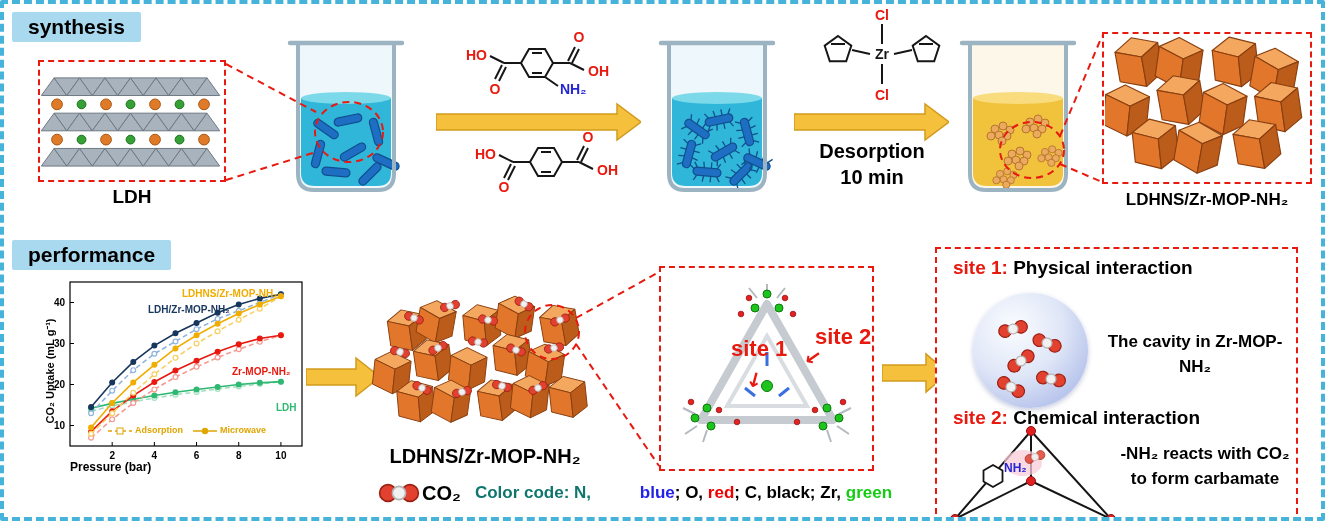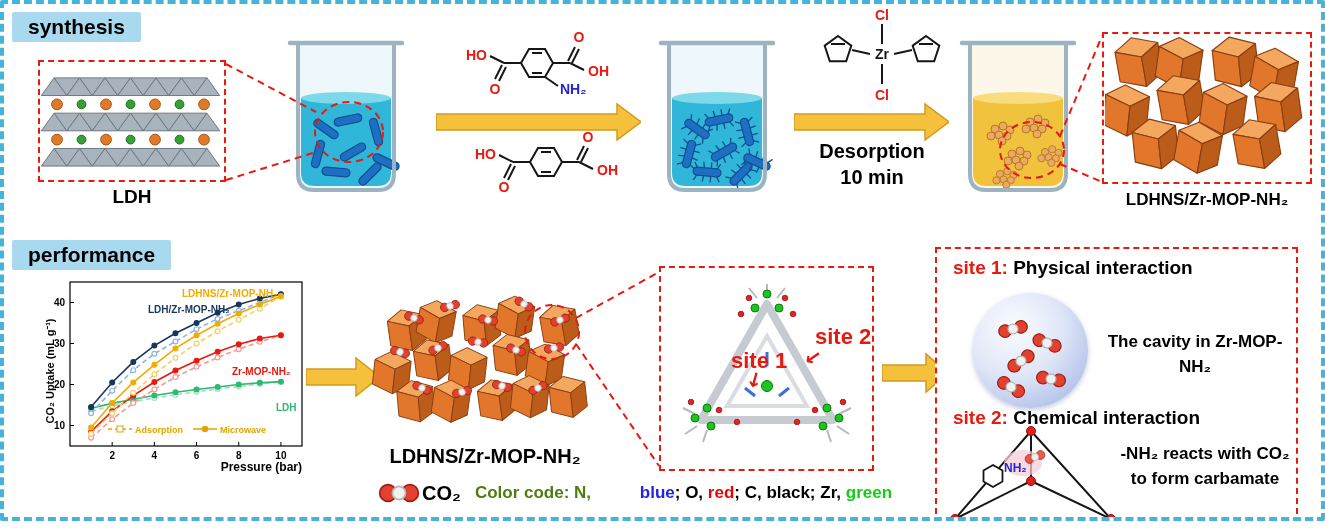--- a/index.html
+++ b/index.html
@@ -14,24 +14,24 @@
   .site-tag{position:absolute;color:#e8190f;font-weight:bold;font-size:22px;white-space:nowrap;z-index:5}
   .site-arrow{position:absolute;color:#e8190f;font-weight:bold;font-size:20px;z-index:5;font-family:"DejaVu Sans",sans-serif}
   .panel-head{position:absolute;font-size:19px;font-weight:bold;white-space:nowrap}
   .panel-text{position:absolute;font-size:17px;font-weight:bold;text-align:center;line-height:25px}
   .sphere{width:115px;height:115px;border-radius:50%;
     background:radial-gradient(circle at 35% 30%, #fafcff 0%, #dfe6f7 45%, #b7c4ec 78%, #97a9e0 100%);
     box-shadow:0 2px 5px rgba(110,120,170,.4)}
   #chart{position:absolute;left:32px;top:272px;width:276px;height:218px}
   #chart-plot{position:absolute;left:0;top:0;width:272px;height:200px}
   #chart-ylabel{position:absolute;left:-72px;top:88px;width:170px;height:14px;transform:rotate(-90deg);text-align:center;font-size:11px;font-weight:bold;white-space:nowrap}
-  #chart-xlabel{position:absolute;left:34px;top:184px;width:232px;text-align:right;font-size:12px;font-weight:bold}
+  #chart-xlabel{position:absolute;left:34px;top:184px;width:232px;text-align:left;font-size:12px;font-weight:bold}
   .curve-label{position:absolute;font-size:10px;font-weight:bold;white-space:nowrap}
   #chart-legend{position:absolute;left:72px;top:149px;display:flex;gap:10px;align-items:center;font-size:9px;font-weight:bold}
-  .leg-item{display:flex;align-items:flex-start;gap:3px}
+  .leg-item{display:flex;align-items:flex-end;gap:3px}
   #overlay{position:absolute;left:0;top:0;z-index:30;pointer-events:none}
   #legend-row{display:flex;align-items:center;}
 </style>
 </head>
 <body>
 
 <svg aria-hidden="true" style="position:absolute;width:0;height:0">
 <defs>
   <path id="glassFillPath" d="M20,10 L20,140 Q20,156 36,156 L100,156 Q116,156 116,140 L116,10 Z"></path>
   <path id="liquidPath" d="M23,64 L23,139 Q23,152 37,152 L99,152 Q113,152 113,139 L113,64 Z"></path>
@@ -435,21 +435,21 @@
       <use href="#co2m" transform="translate(166,100) rotate(-25)"></use>
     </g>
   </svg>
   <div class="caption" style="left:350px;top:441px;width:262px;font-size:20px">LDHNS/Zr-MOP-NH₂</div>
 
   <div class="abs" id="legend-row" style="left:372px;top:476px">
     <svg width="46" height="26">
         <use href="#co2m" transform="translate(23,13) scale(2)"></use>
       </svg>
     <span style="font-size:20px;font-weight:bold">CO₂</span>
-    <span id="color-code" style="font-size:17px;font-weight:bold;margin-left:14px"><span style="color: #4d7c0f;">Color code: N, </span><span style="color: rgb(34, 34, 232); padding-left: 44px;">blue</span><span style="color: rgb(0, 0, 0);">; O, </span><span style="color: rgb(240, 0, 0);">red</span><span style="color: #000000;">; C, black; Zr, </span><span style="color: rgb(20, 204, 20);">green</span></span>
+    <span id="color-code" style="font-size:17px;font-weight:bold;margin-left:14px"><span style="color: #0f766e;">Color code: N, </span><span style="color: rgb(34, 34, 232); padding-left: 44px;">blue</span><span style="color: rgb(0, 0, 0);">; O, </span><span style="color: rgb(240, 0, 0);">red</span><span style="color: #000000;">; C, black; Zr, </span><span style="color: rgb(20, 204, 20);">green</span></span>
   </div>
 
   <div class="red-dash-box" style="left:655px;top:262px;width:215px;height:205px">
     <svg width="211" height="201">
       <g stroke="#c6cbd1" stroke-width="8" fill="none" stroke-linejoin="round">
         <path d="M106,36 L172,152 L40,152 Z"></path>
       </g>
       <g stroke="#d9dde1" stroke-width="4" fill="none">
         <path d="M106,68 L146,138 L66,138 Z"></path>
       </g>
@@ -477,21 +477,21 @@
           <circle cx="80" cy="46" r="2.8"></circle>
           <circle cx="132" cy="46" r="2.8"></circle>
         <circle cx="58" cy="142" r="2.8"></circle>
           <circle cx="76" cy="154" r="2.8"></circle>
           <circle cx="154" cy="142" r="2.8"></circle>
           <circle cx="136" cy="154" r="2.8"></circle>
         <circle cx="30" cy="134" r="2.8"></circle>
           <circle cx="182" cy="134" r="2.8"></circle>
       </g>
     </svg>
-    <span class="site-tag" style="left:70px;top:80px">site 1</span>
+    <span class="site-tag" style="left:70px;top:68px">site 1</span>
     <span class="site-arrow" style="left:86px;top:100px;transform:rotate(105deg)">→</span>
     <span class="site-tag" style="left:154px;top:56px">site 2</span>
     <span class="site-arrow" style="left:144px;top:78px;transform:rotate(145deg)">→</span>
   </div>
 
   <svg class="abs" style="left:878px;top:348px" width="66" height="42">
     <polygon points="0,13 44,13 44,2 66,21 44,40 44,29 0,29" fill="#f5c13c" stroke="#d19a1e" stroke-width="1.5"></polygon>
   </svg>
 
   <div class="red-dash-box" style="left:931px;top:243px;width:363px;height:277px">

